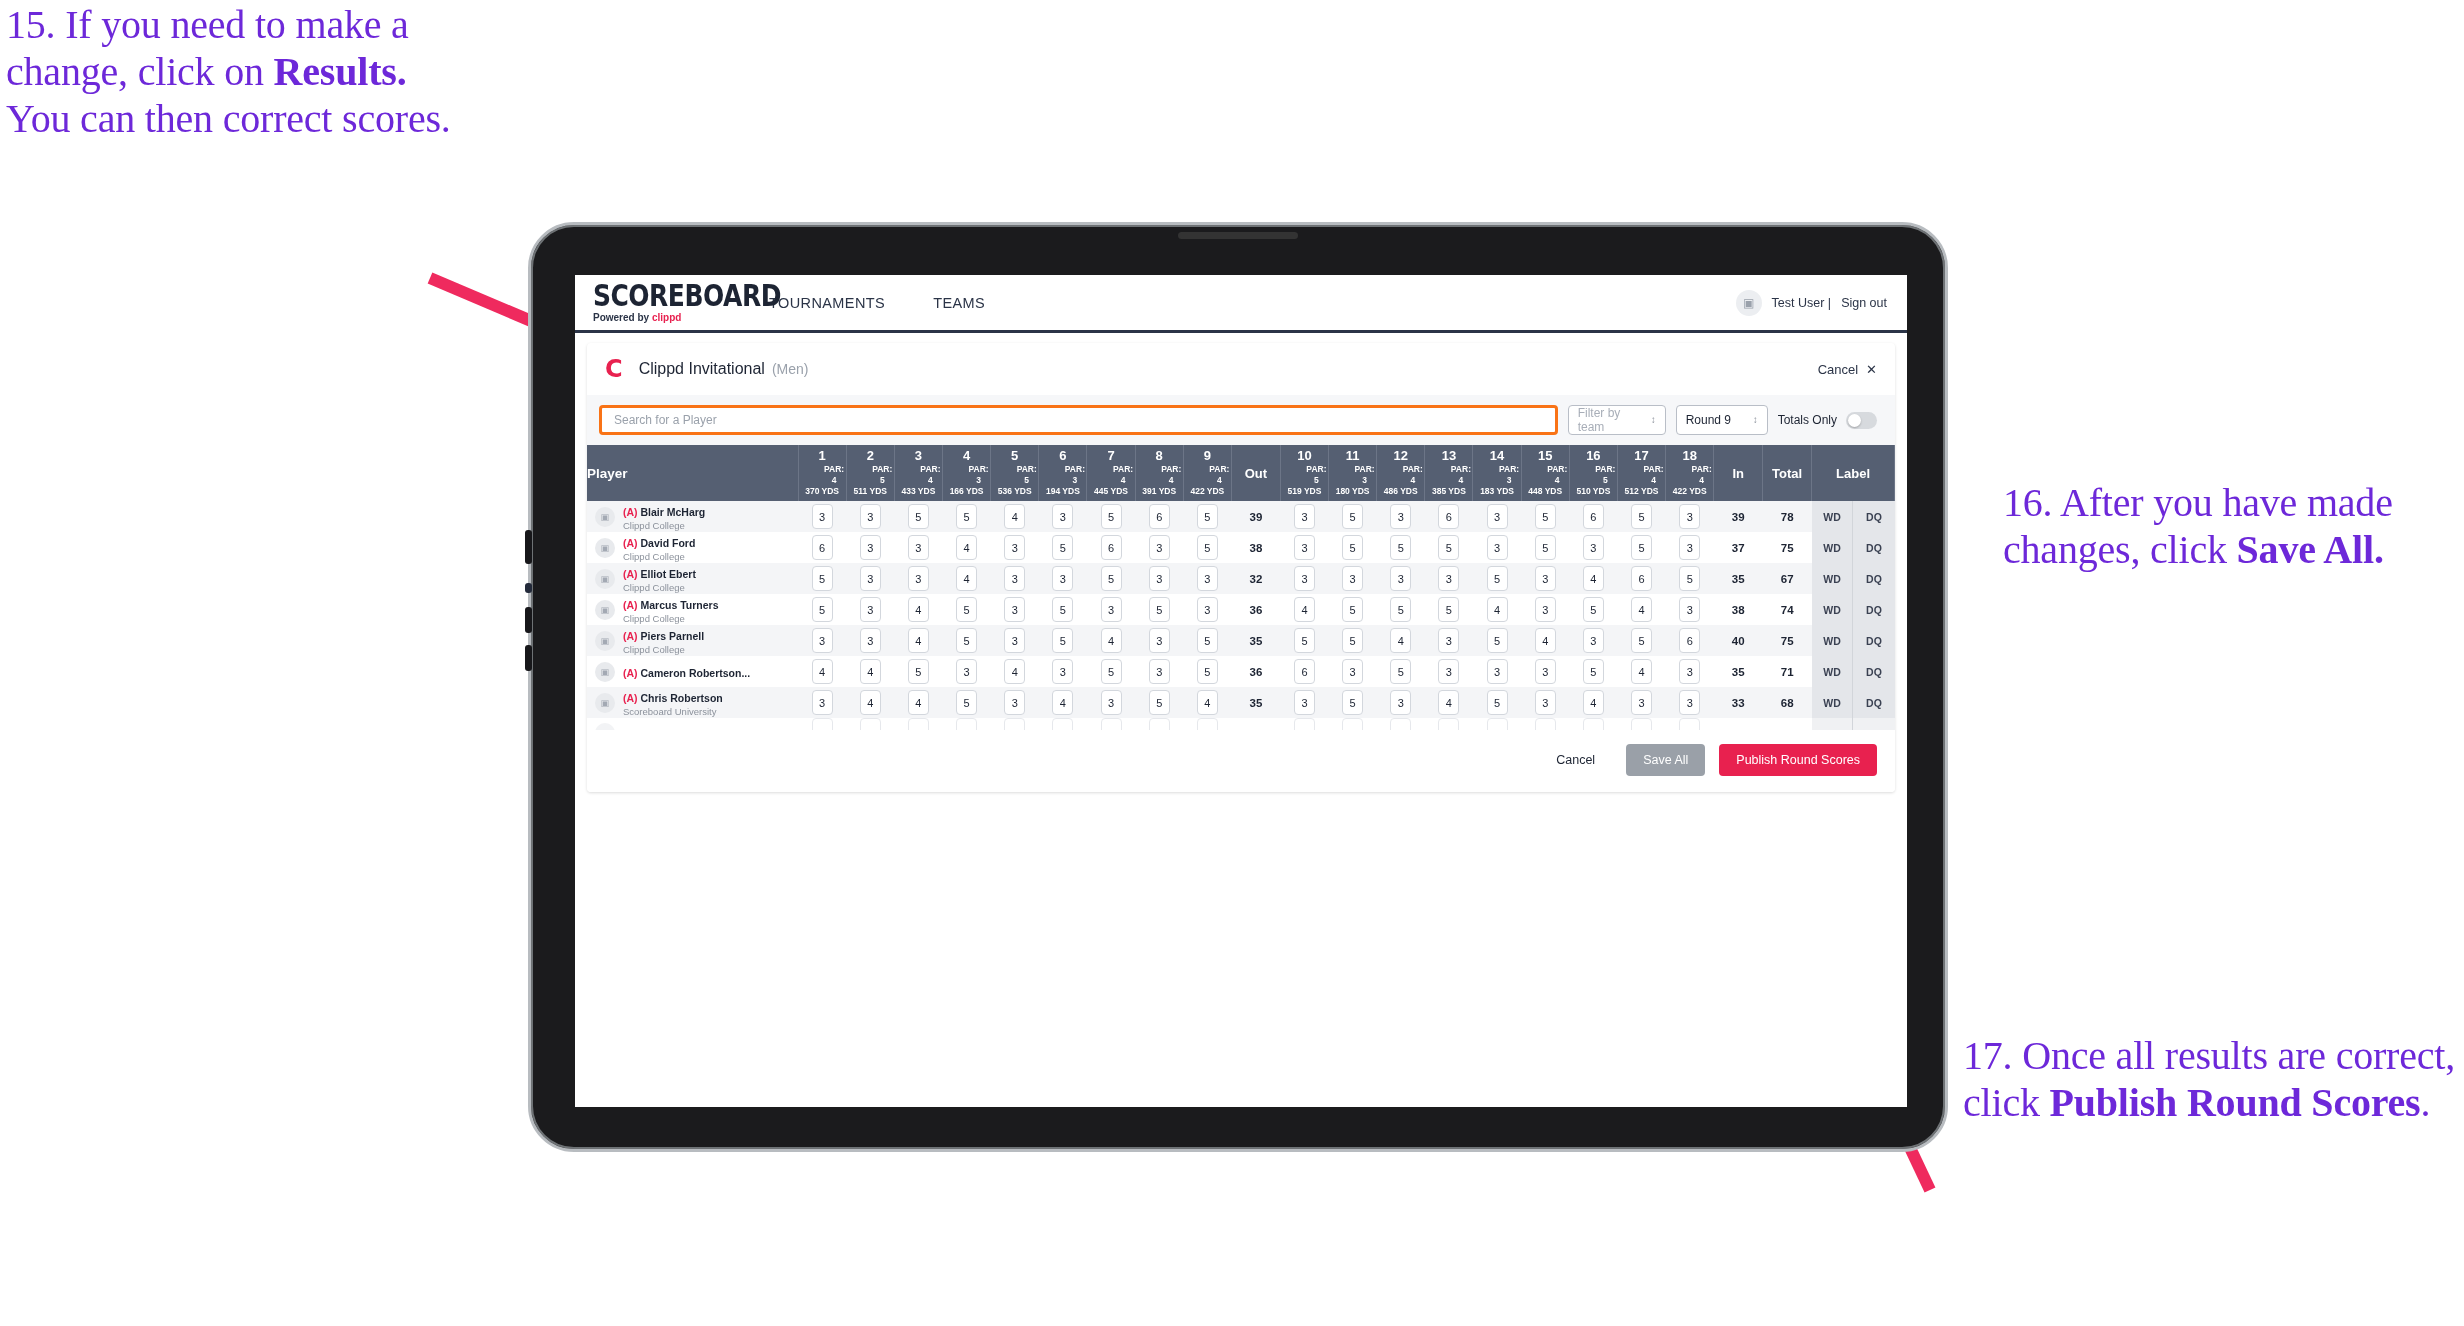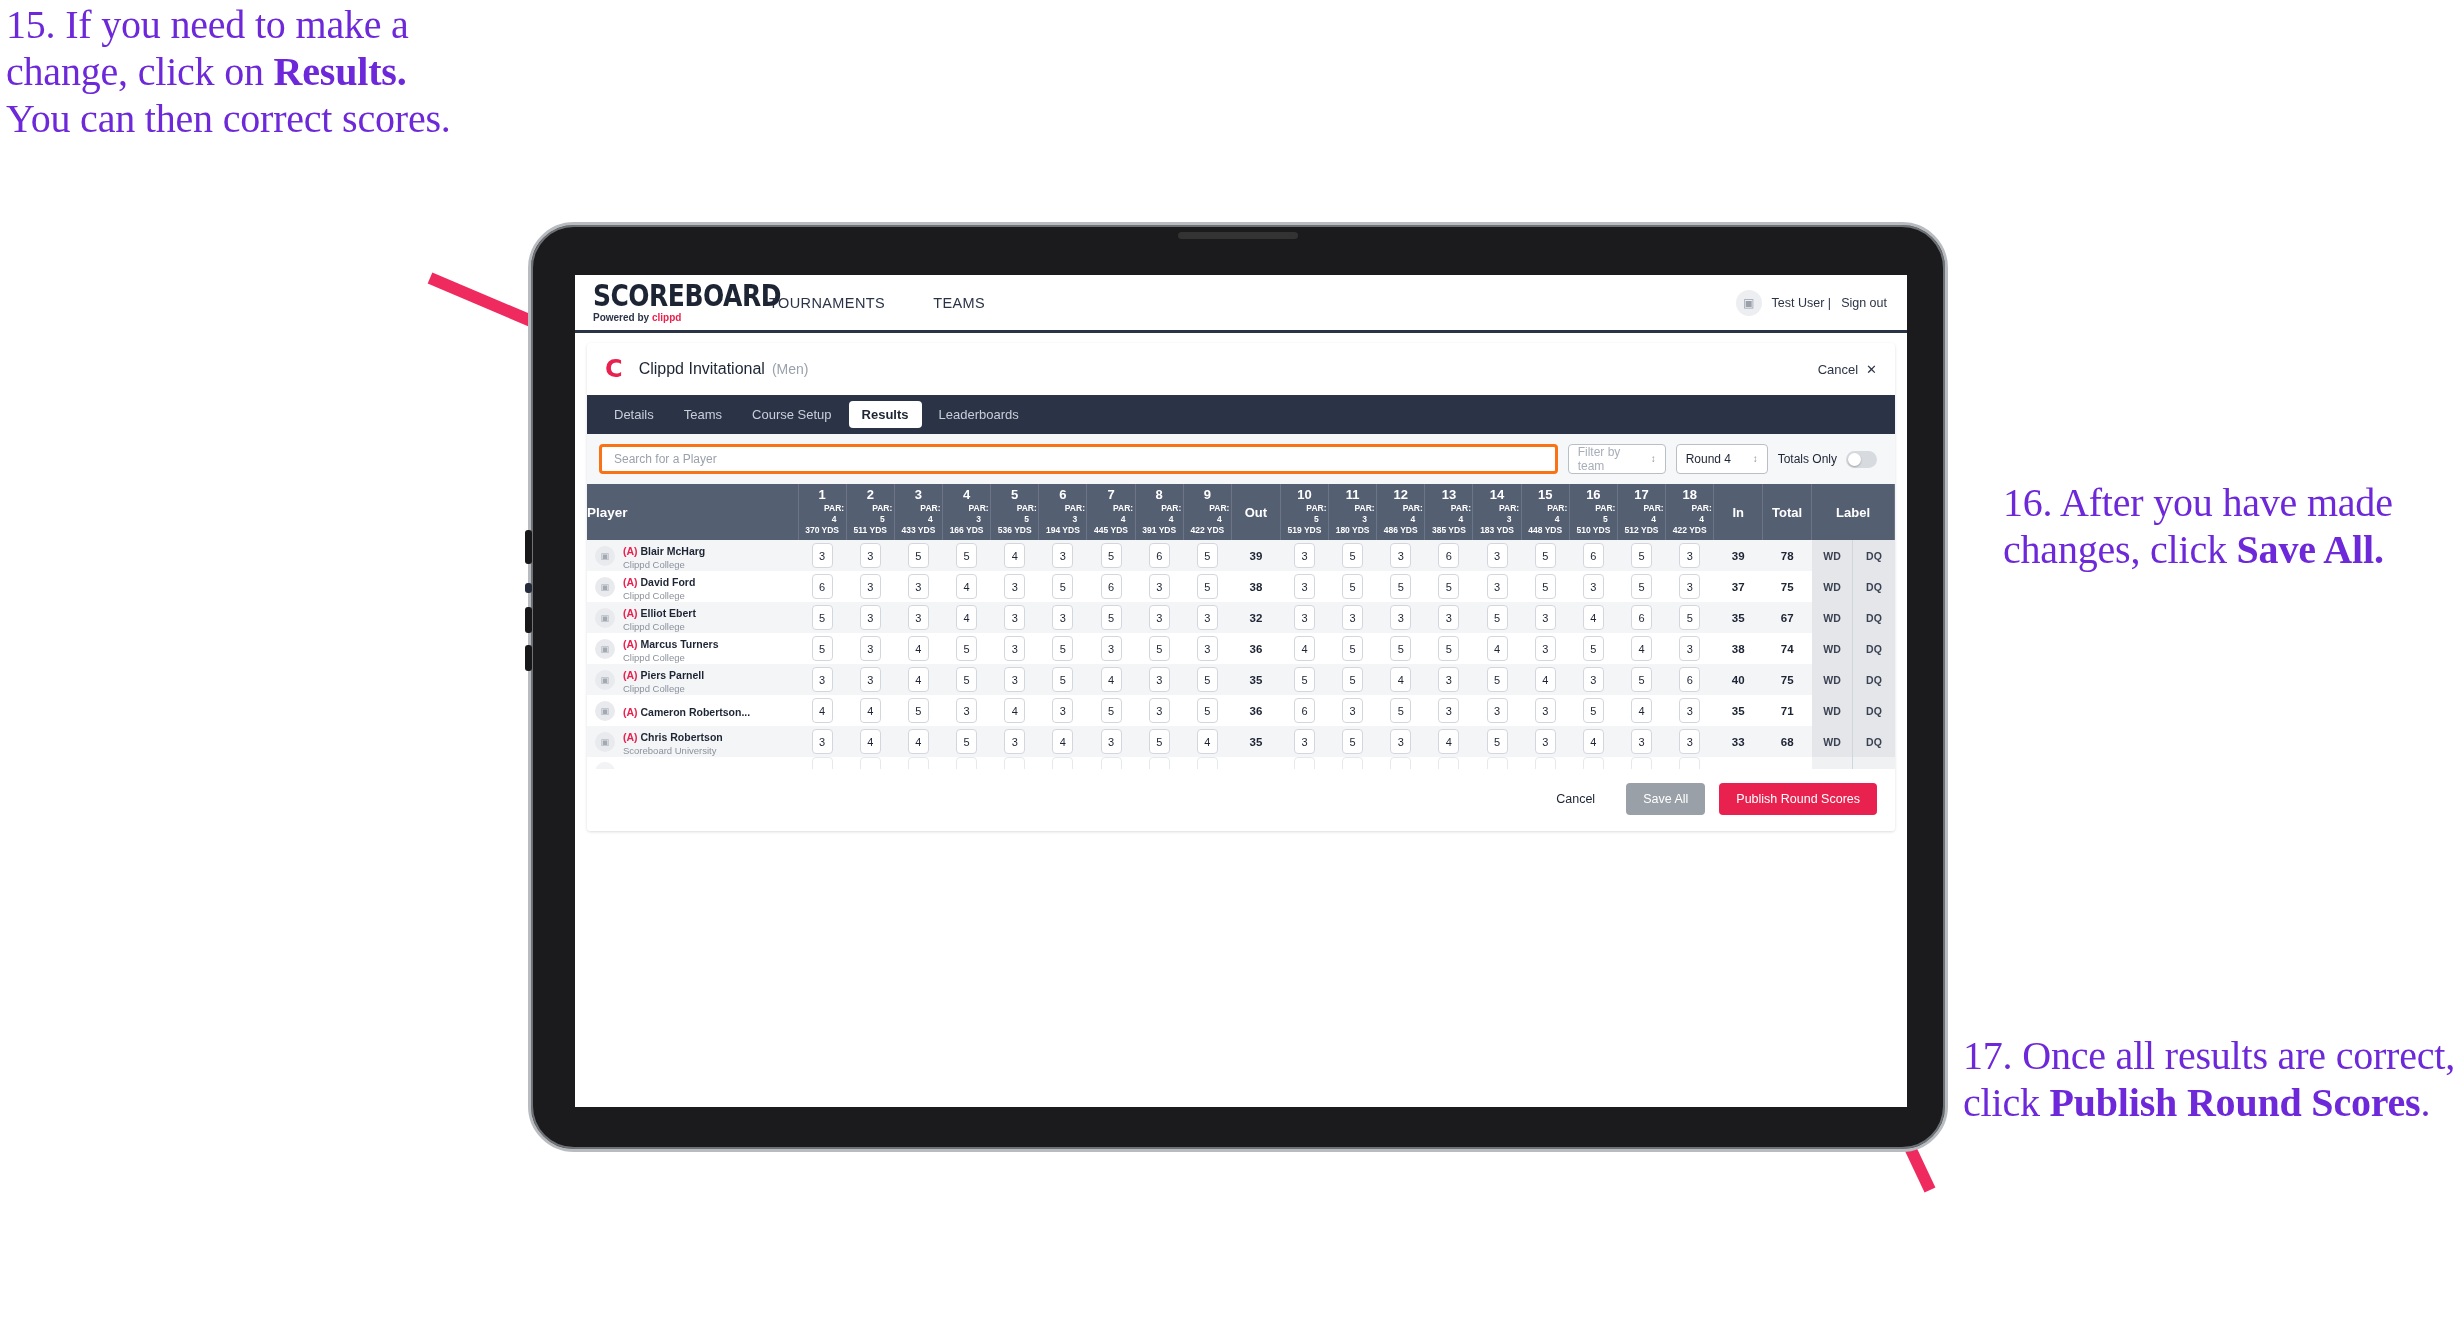--- a/index.html
+++ b/index.html
@@ -207,38 +207,31 @@
         <div id="cardhead">
           <span class="c-logo">C</span>
           <span class="t-title">Clippd Invitational</span>
           <span class="t-gender">(Men)</span>
           <span class="cancel-x">
             <span>Cancel</span>
             <span>✕</span>
           </span>
         </div>
 
-        <div id="tabs">
-          <div class="tab"><span>Details</span></div>
-          <div class="tab"><span>Teams</span></div>
-          <div class="tab"><span>Course Setup</span></div>
-          <div class="tab active"><span>Results</span></div>
-          <div class="tab"><span>Leaderboards</span></div>
-        </div>
 
         <div id="filters">
           <div id="searchbox">
               <span>Search for a Player</span>
             </div>
           <div class="selbox" id="teamfilter">
             <span>Filter by team</span>
             <span class="caret">↕</span>
           </div>
           <div class="selbox" id="roundfilter">
-            <span>Round 4</span>
+            <span>Round 9</span>
             <span class="caret">↕</span>
           </div>
           <div class="toggle-wrap">
             <span class="toggle-lbl">Totals Only</span>
             <span class="toggle">
                 <i></i>
               </span>
           </div>
         </div>
 

